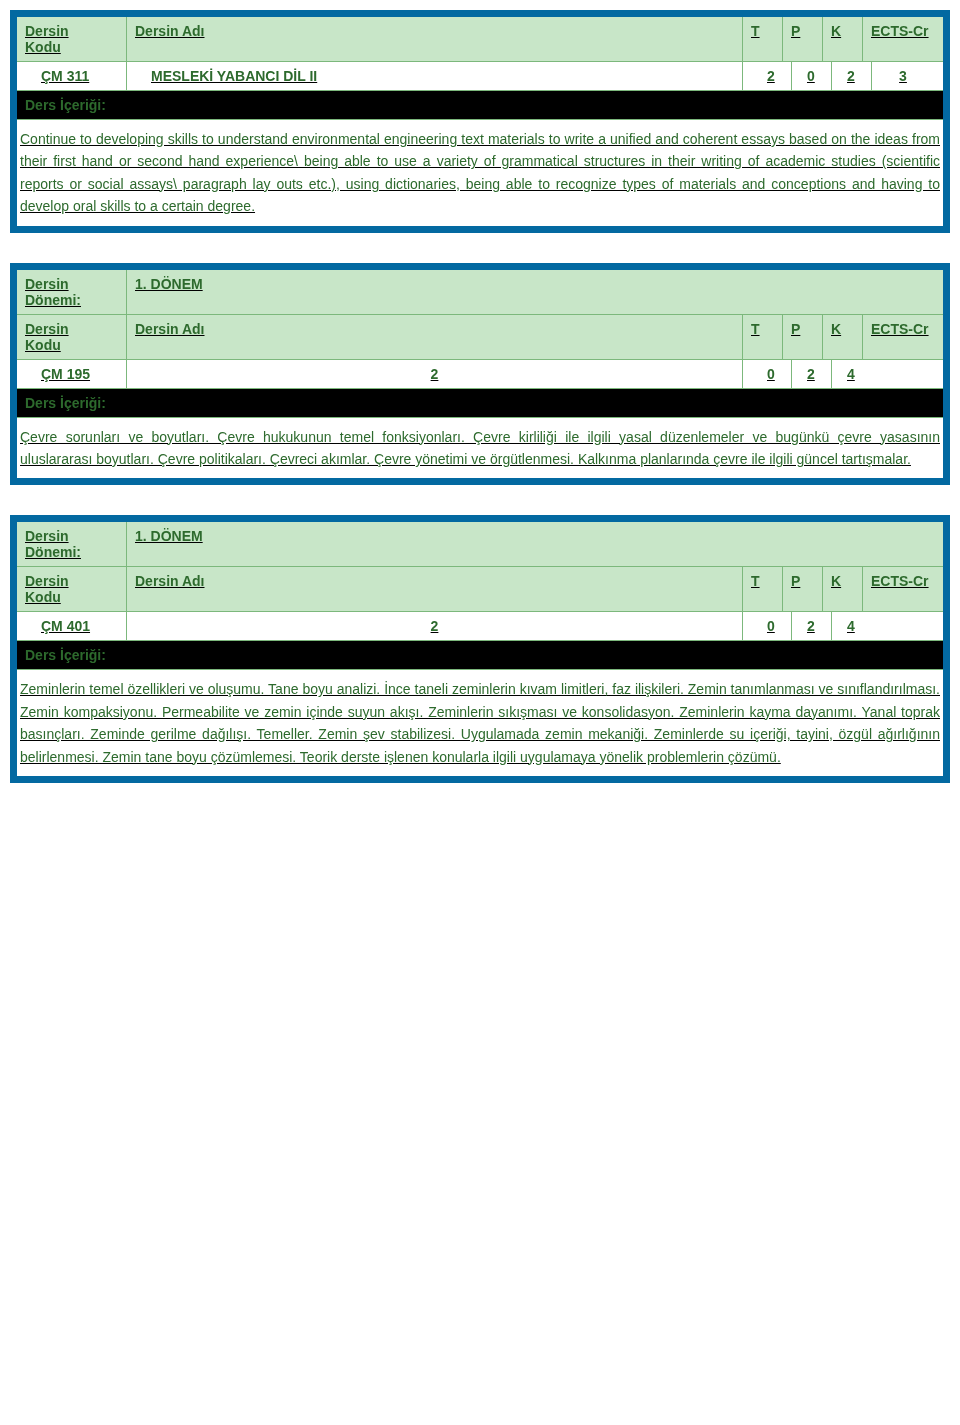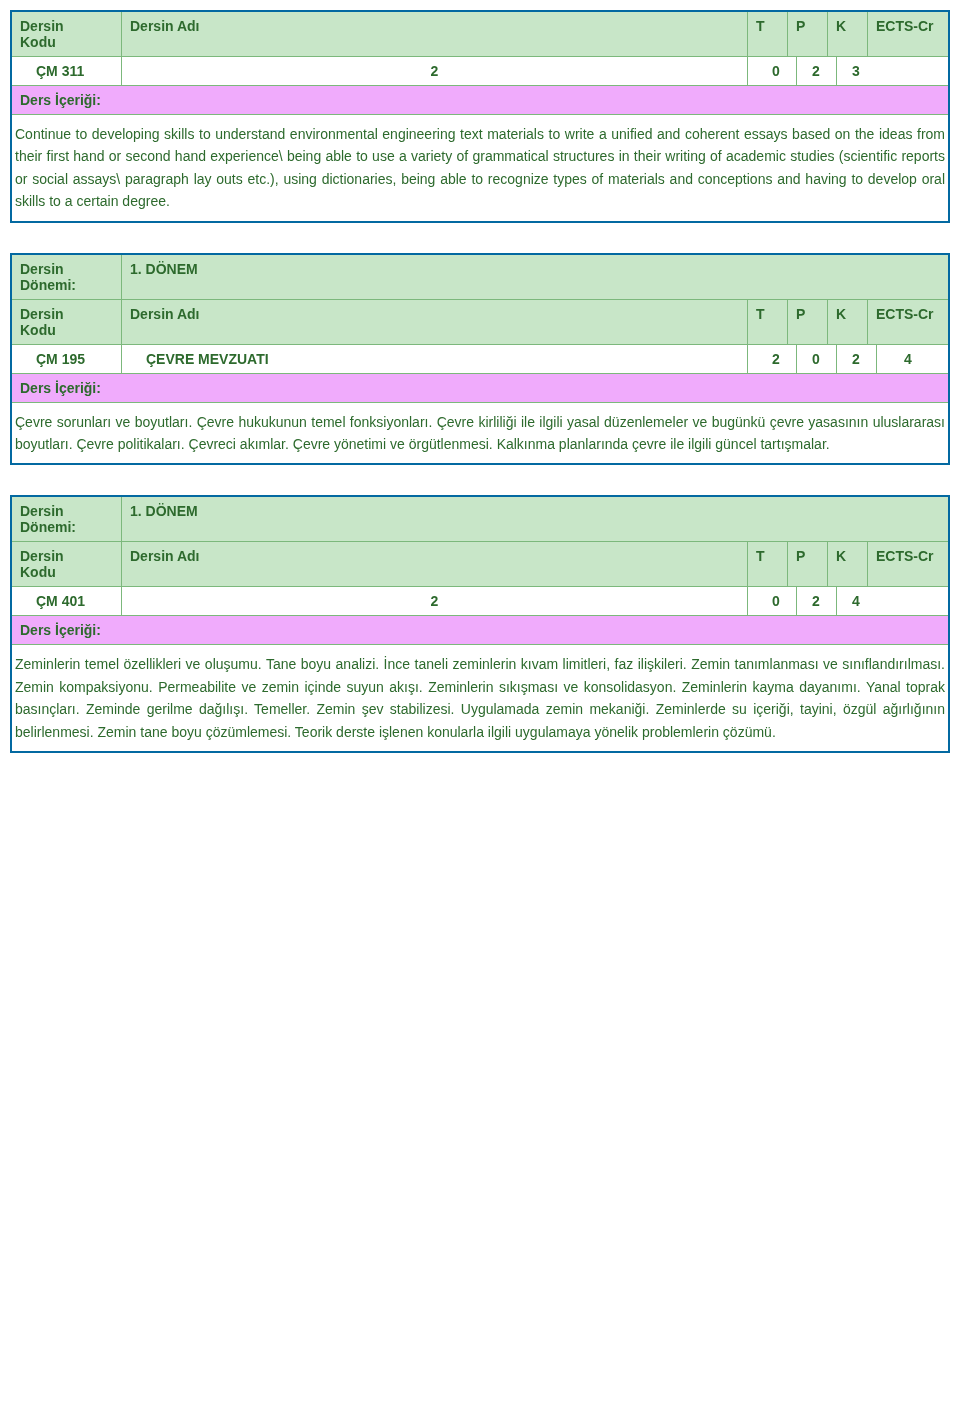--- a/index.html
+++ b/index.html
@@ -3,23 +3,24 @@
   <meta charset="utf-8">
   <style>
     * { box-sizing: border-box; margin: 0; padding: 0; }
     body {
       font-family: Arial, sans-serif;
       background: #fff;
       padding: 10px;
       font-size: 14px;
     }
     .card {
-      border: 2px solid #0369a1;
+      border: 7px solid #0369a1;
       margin-bottom: 30px;
       width: 100%;
+      text-decoration: underline;
     }
     .header-row {
       display: grid;
       grid-template-columns: 110px 1fr 40px 40px 40px 80px;
       background: #c8e6c8;
     }
     .header-row .cell {
       padding: 6px 8px;
       font-weight: bold;
       color: #2d6a2d;
@@ -37,21 +38,21 @@
       color: #2d6a2d;
       border-right: 1px solid #7cb87c;
       font-size: 14px;
       font-weight: bold;
     }
     .data-row .cell:last-child { border-right: none; }
     .data-row .cell.center { text-align: center; }
     .content-label-row {
       border-top: 1px solid #7cb87c;
       padding: 6px 8px;
-      background: #f0abfc;
+      background: #000000;
       color: #2d6a2d;
       font-weight: bold;
       font-size: 14px;
     }
     .content-text-row {
       border-top: 1px solid #7cb87c;
       padding: 8px 3px;
       color: #2d6a2d;
       font-size: 14px;
       line-height: 1.6;
@@ -78,20 +79,21 @@
   <div class="header-row">
     <div class="cell">Dersin<br>Kodu</div>
     <div class="cell">Dersin Adı</div>
     <div class="cell center">T</div>
     <div class="cell center">P</div>
     <div class="cell center">K</div>
     <div class="cell center">ECTS-Cr</div>
   </div>
   <div class="data-row">
     <div class="cell">ÇM 311</div>
+    <div class="cell">MESLEKİ YABANCI DİL II</div>
     <div class="cell center">2</div>
     <div class="cell center">0</div>
     <div class="cell center">2</div>
     <div class="cell center">3</div>
   </div>
   <div class="content-label-row">Ders İçeriği:</div>
   <div class="content-text-row">Continue to developing skills to understand environmental engineering text materials to write a unified and coherent essays based on the ideas from their first hand or second hand experience\ being able to use a variety of grammatical structures in their writing of academic studies (scientific reports or social assays\ paragraph lay outs etc.), using dictionaries, being able to recognize types of materials and conceptions and having to develop oral skills to a certain degree.</div>
 </div>
 
 <div class="card">
@@ -102,21 +104,20 @@
   <div class="header-row" style="border-top: 1px solid #7cb87c;">
     <div class="cell">Dersin<br>Kodu</div>
     <div class="cell">Dersin Adı</div>
     <div class="cell center">T</div>
     <div class="cell center">P</div>
     <div class="cell center">K</div>
     <div class="cell center">ECTS-Cr</div>
   </div>
   <div class="data-row">
     <div class="cell">ÇM 195</div>
-    <div class="cell">ÇEVRE MEVZUATI</div>
     <div class="cell center">2</div>
     <div class="cell center">0</div>
     <div class="cell center">2</div>
     <div class="cell center">4</div>
   </div>
   <div class="content-label-row">Ders İçeriği:</div>
   <div class="content-text-row">Çevre sorunları ve boyutları. Çevre hukukunun temel fonksiyonları. Çevre kirliliği ile ilgili yasal düzenlemeler ve bugünkü çevre yasasının uluslararası boyutları. Çevre politikaları. Çevreci akımlar. Çevre yönetimi ve örgütlenmesi. Kalkınma planlarında çevre ile ilgili güncel tartışmalar.</div>
 </div>
 
 <div class="card">

